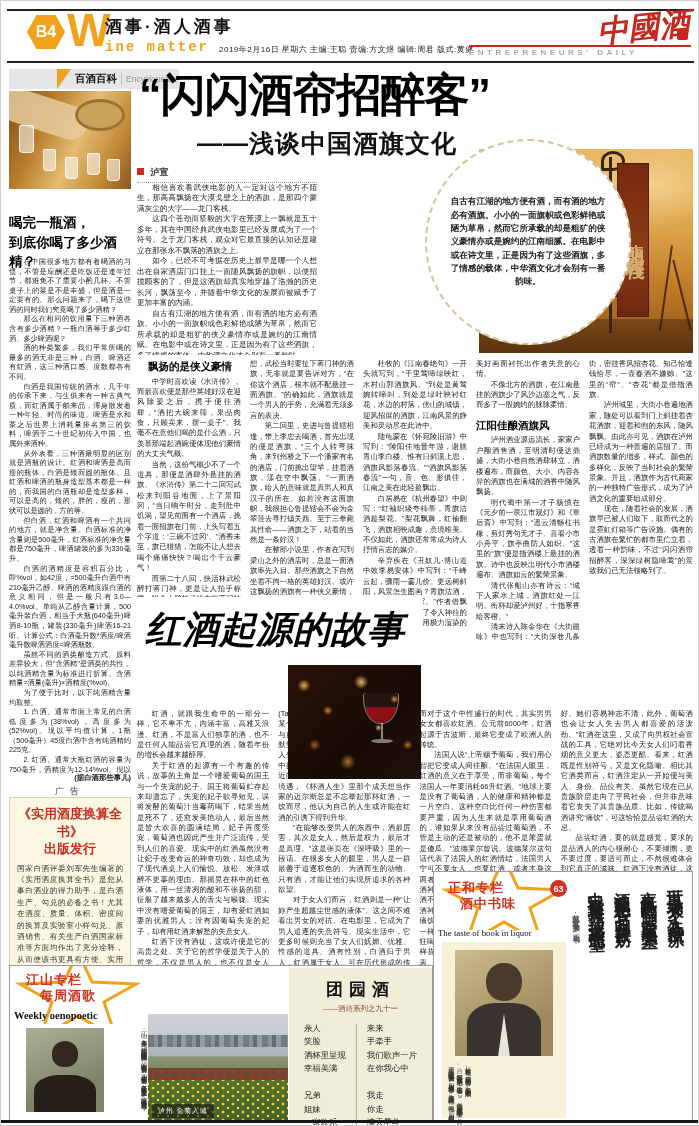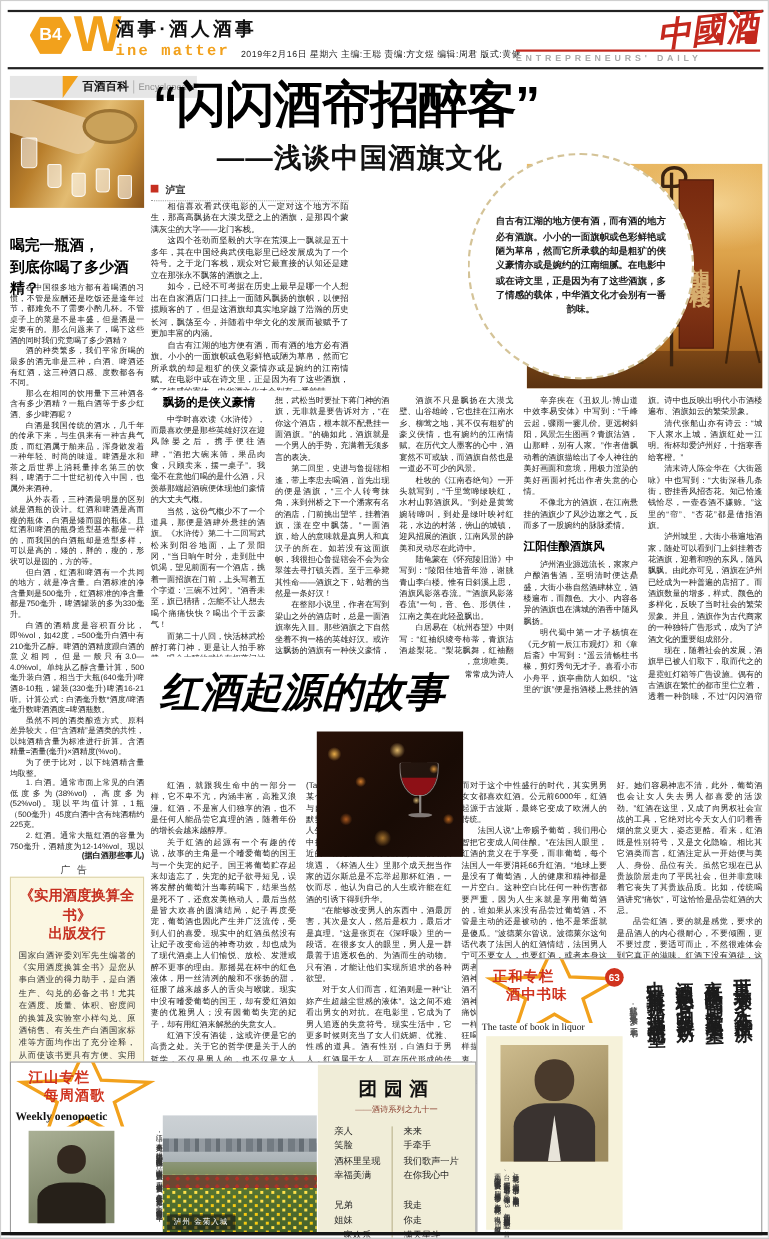--- a/index.html
+++ b/index.html
@@ -167,22 +167,22 @@
     <div class="glass" style="left:98px;top:68px;width:11px;height:20px;"></div>
   </div>
 
   <div class="abs leftTitle">
     <div>喝完一瓶酒，</div>
     <div>到底你喝了多少酒精？</div>
   </div>
 
   <div class="abs leftBody">
     <p class="art">在中国很多地方都有着喝酒的习惯，不管是应酬还是吃饭还是逢年过节，都难免不了需要小酌几杯。不管桌子上的菜是不是丰盛，但是酒是一定要有的。那么问题来了，喝下这些酒的同时我们究竟喝了多少酒精？</p>
+    <p class="art">那么在相同的饮用量下三种酒各含有多少酒精？一瓶白酒等于多少红酒、多少啤酒呢？</p>
     <p class="art">酒的种类繁多，我们平常所喝的最多的酒无非是三种，白酒、啤酒还有红酒，这三种酒口感、度数都各有不同。</p>
-    <p class="art">那么在相同的饮用量下三种酒各含有多少酒精？一瓶白酒等于多少红酒、多少啤酒呢？</p>
     <p class="art">白酒是我国传统的酒水，几千年的传承下来，与生俱来有一种古典气质，而红酒属于舶来品，浑身散发着一种年轻、时尚的味道。啤酒是水和茶之后世界上消耗量排名第三的饮料，啤酒于二十世纪初传入中国，也属外来酒种。</p>
     <p class="art">从外表看，三种酒最明显的区别就是酒瓶的设计。红酒和啤酒是高而瘦的瓶体，白酒是矮而圆的瓶体。且红酒和啤酒的瓶身造型基本都是一样的，而我国的白酒瓶却是造型多样，可以是高的，矮的，胖的，瘦的，形状可以是圆的，方的等。</p>
     <p class="art">但白酒，红酒和啤酒有一个共同的地方，就是净含量。白酒标准的净含量则是500毫升，红酒标准的净含量都是750毫升，啤酒罐装的多为330毫升。</p>
     <p class="art">白酒的酒精度是容积百分比，即%vol，如42度，=500毫升白酒中有210毫升乙醇。啤酒的酒精度跟白酒的意义相同，但是一般只有3.0—4.0%vol。单纯从乙醇含量计算，500毫升装白酒，相当于大瓶(640毫升)啤酒8-10瓶，罐装(330毫升)啤酒16-21听。计算公式：白酒毫升数*酒度/啤酒毫升数啤酒酒度=啤酒瓶数。</p>
     <p class="art">虽然不同的酒类酿造方式、原料差异较大，但“含酒精”是酒类的共性，以纯酒精含量为标准进行折算。含酒精量=酒量(毫升)×酒精度(%vol)。</p>
     <p class="art">为了便于比对，以下纯酒精含量均取整。</p>
     <p class="art">1. 白酒。通常市面上常见的白酒低度多为(38%vol)，高度多为(52%vol)。现以平均值计算，1瓶（500毫升）45度白酒中含有纯酒精约225克。</p>
     <p class="art">2. 红酒。通常大瓶红酒的容量为750毫升，酒精度为12-14%vol。现以13度红酒计算，每瓶红酒中含有纯酒精约98克。</p>
 
   </div>
@@ -238,21 +238,20 @@
   </div>
 
   <div class="abs flagFlow">
     <h4 class="subhd first">飘扬的是侠义豪情</h4>
     <p class="art">中学时喜欢读《水浒传》，而最喜欢便是那些英雄好汉在迎风除晏之后，携手便往酒肆，“酒把大碗来筛，果品肉食，只顾卖来，摆一桌子”。我毫不在意他们喝的是什么酒，只羡慕那端起酒碗便体现他们豪情的大丈夫气概。</p>
     <p class="art">当然，这份气概少不了一个道具，那便是酒肆外悬挂的酒旗。《水浒传》第二十二回写武松来到阳谷地面，上了景阳冈，“当日晌午时分，走到肚中饥渴，望见前面有一个酒店，挑着一面招旗在门前，上头写着五个字道：‘三碗不过冈’。”酒香未至，旗已猎猎，怎能不让人想去喝个痛痛快快？喝出个干云豪气！</p>
     <p class="art">而第二十八回，快活林武松醉打蒋门神，更是让人拍手称赞。喝个大醉的武松在把蒋门神一番痛打之后，腾空而起，扯下蒋门神酒店外的“河阳风月”的酒旗，那个场面让人记忆深刻。我想，武松当时要扯下蒋门神的酒旗，无非就是要告诉对方，“在你这个酒店，根本就不配悬挂一面酒旗。”的确如此，酒旗就是一个男人的手势，充满着无须多言的表决。</p>
     <p class="art">第二回里，史进与鲁提辖相逢，带上李忠去喝酒，首先出现的便是酒旗，“三个人转弯抹角，来到州桥之下一个潘家有名的酒店，门前挑出望竿，挂着酒旗，漾在空中飘荡。”一面酒旗，给人的意味就是真男人和真汉子的所在。如若没有这面旗帜，我很担心鲁提辖会不会为金翠莲去寻打镇关西。至于三拳毙其性命——酒旗之下，站着的当然是一条好汉！</p>
     <p class="art">在整部小说里，作者在写到梁山之外的酒店时，总是一面酒旗率先入目。那些酒旗之下自然坐着不拘一格的英雄好汉。或许这飘扬的酒旗有一种侠义豪情，不是鼠辈之徒随便染指的。</p>
     <h4 class="subhd">挂起的是江南婉约</h4>
-    <p class="art">酒旗不只是飘扬在大漠戈壁、山谷雄岭，它也挂在江南水乡、柳莺之地，其不仅有粗犷的豪义侠情，也有婉约的江南情赋。在历代文人墨客的心中，酒宴然不可或缺，而酒旗自然也是一道必不可少的风景。</p>
     <p class="art">杜牧的《江南春绝句》一开头就写到，“千里莺啼绿映红，水村山郭酒旗风。”到处是黄莺婉转啼叫，到处是绿叶映衬红花，水边的村落，傍山的城镇，迎风招展的酒旗，江南风景的静美和灵动尽在此诗中。</p>
     <p class="art">陆龟蒙在《怀宛陵旧游》中写到：“陵阳佳地昔年游，谢朓青山李白楼。惟有日斜溪上思，酒旗风影落春流。”“酒旗风影落春流”一句，音、色、形俱佳，江南之美在此轻盈飘出。</p>
     <p class="art">白居易在《杭州春望》中则写：“红袖织绫夸柿蒂，青旗沽酒趁梨花。”梨花飘舞，红袖翻飞，酒旗相映成趣，意境唯美。不仅如此，酒旗还常常成为诗人抒情言志的媒介。</p>
     <p class="art">辛弃疾在《丑奴儿·博山道中效李易安体》中写到：“千峰云起，骤雨一霎儿价。更远树斜阳，风景怎生图画？青旗沽酒，山那畔，别有人家。”作者借飘动着的酒旗描绘出了令人神往的美好画面和意境，用极力渲染的美好画面衬托出作者失意的心情。</p>
     <p class="art">不像北方的酒旗，在江南悬挂的酒旗少了风沙边塞之气，反而多了一股婉约的脉脉柔情。</p>
     <h4 class="subhd">江阳佳酿酒旗风</h4>
     <p class="art">泸州酒业源远流长，家家户户酿酒售酒，至明清时便达鼎盛，大街小巷自然酒肆林立，酒楼遍布，而颜色、大小、内容各异的酒旗也在满城的酒香中随风飘扬。</p>
     <p class="art">明代蜀中第一才子杨慎在《元夕前一辰江市观灯》和《章后斋》中写到：“遥云清畅柱书椽，剪灯秀句无才子。喜看小市小舟平，旗亭曲防人如织。”这里的“旗”便是指酒楼上悬挂的酒旗。诗中也反映出明代小市酒楼遍布、酒旗如云的繁荣景象。</p>
     <p class="art">清代张船山亦有诗云：“城下人家水上城，酒旗红处一江明。衔杯却爱泸州好，十指寒香给客橙。”</p>
     <p class="art">清末诗人陈金华在《大街题咏》中也写到：“大街深巷几条街，密挂香风招杏花。知己恰逢钱恰尽，一壶春酒不嫌赊。”这里的“帘”、“杏花”都是借指酒旗。</p>

